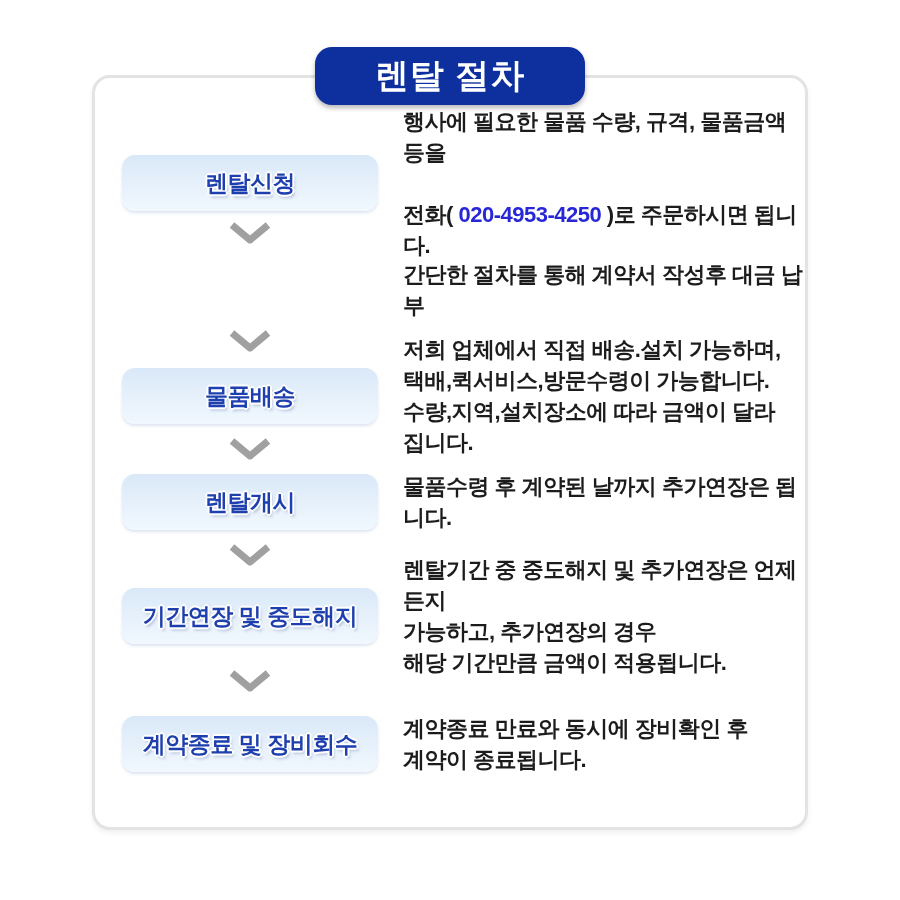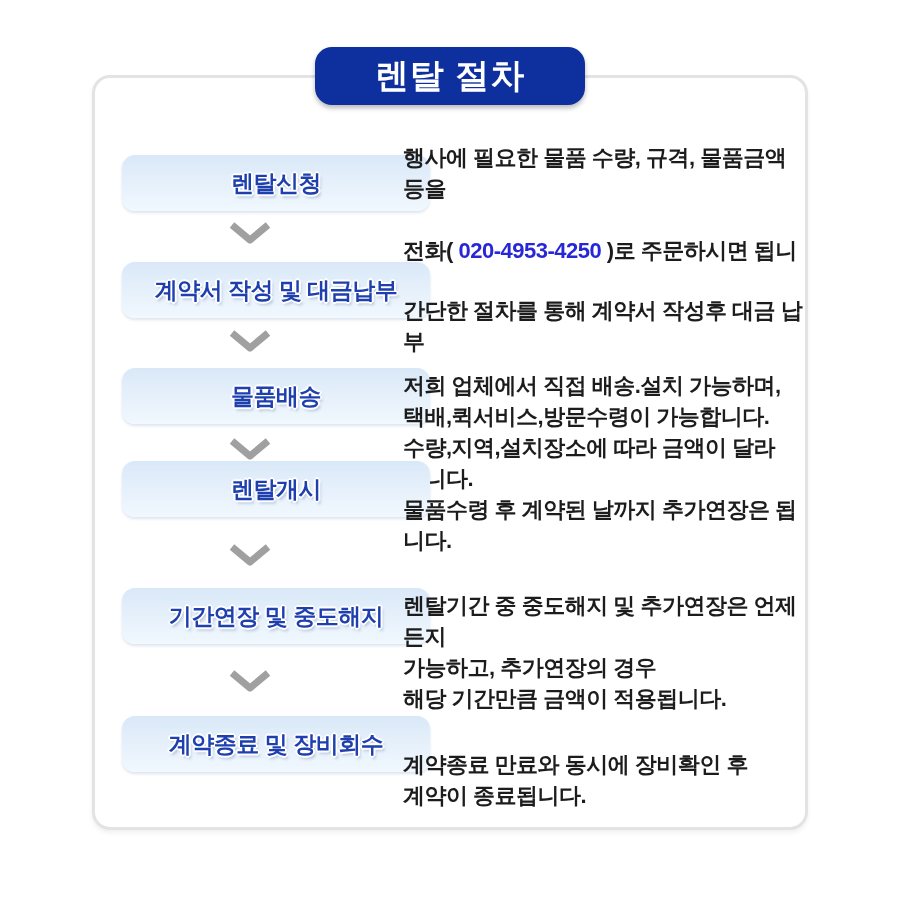--- a/index.html
+++ b/index.html
@@ -26,44 +26,44 @@
     box-shadow:0 3px 5px rgba(0,0,0,0.28);
     z-index:3;
   }
   .banner-title{
     color:var(--banner_text,#ffffff);
     font-size:34px;font-weight:700;letter-spacing:1px;
   }
 
   .row{position:absolute;left:122px;width:683px;height:56px;z-index:2;}
   .row-1{top:155px;} .row-2{top:262px;} .row-3{top:368px;}
-  .row-4{top:461px;} .row-5{top:588px;} .row-6{top:716px;}
+  .row-4{top:474px;} .row-5{top:588px;} .row-6{top:716px;}
 
   .step-box{
-    position:absolute;left:0;top:0;width:308px;height:56px;
+    position:absolute;left:0;top:0;width:256px;height:56px;
     border-radius:13px;
     background:linear-gradient(180deg,#d9e8f8 0%,#e7f1fb 55%,#f1f8fe 100%);
     box-shadow:0 2px 3px rgba(120,150,190,0.25);
     display:flex;align-items:center;justify-content:center;
   }
   .step-label{
     color:var(--step_text,#1e3fae);
     font-size:23px;font-weight:700;letter-spacing:-0.5px;white-space:nowrap;
     text-shadow:
       -2px 0 0 #fff, 2px 0 0 #fff, 0 -2px 0 #fff, 0 2px 0 #fff,
       -1px -1px 0 #fff, 1px -1px 0 #fff, -1px 1px 0 #fff, 1px 1px 0 #fff,
       2px 3px 3px rgba(60,80,140,0.35);
   }
 
   .desc{
     position:absolute;left:281px;top:50%;transform:translateY(-50%);
     width:400px;
     color:var(--desc_text,#1c1c1c);
     font-size:22px;line-height:31px;font-weight:600;
-    white-space:pre-line;letter-spacing:-0.5px;margin-top:36px;
+    white-space:pre-line;letter-spacing:-0.5px;
   }
   .phone{color:var(--phone_text,#2727d8);}
 
   .arrow{position:absolute;left:228px;width:44px;height:24px;z-index:1;}
   .arrow-1{top:222px;} .arrow-2{top:330px;} .arrow-3{top:438px;}
   .arrow-4{top:544px;} .arrow-5{top:670px;}
   .arrow svg{display:block;}
 </style>
 </head>
 <body>
@@ -85,23 +85,20 @@
     </div>
   </div>
 
   <div class="arrow arrow-1">
     <svg width="44" height="24" viewBox="0 0 44 24">
         <path d="M4 3 L22 18 L40 3" fill="none" stroke="#a0a0a0" stroke-width="7" stroke-linejoin="round"></path>
       </svg>
   </div>
 
   <div class="row row-2">
-    <div class="step-box">
-      <span class="step-label">계약서 작성 및 대금납부</span>
-    </div>
     <div class="desc">간단한 절차를 통해 계약서 작성후 대금 납부</div>
   </div>
 
   <div class="arrow arrow-2">
     <svg width="44" height="24" viewBox="0 0 44 24">
         <path d="M4 3 L22 18 L40 3" fill="none" stroke="#a0a0a0" stroke-width="7" stroke-linejoin="round"></path>
       </svg>
   </div>
 
   <div class="row row-3">

